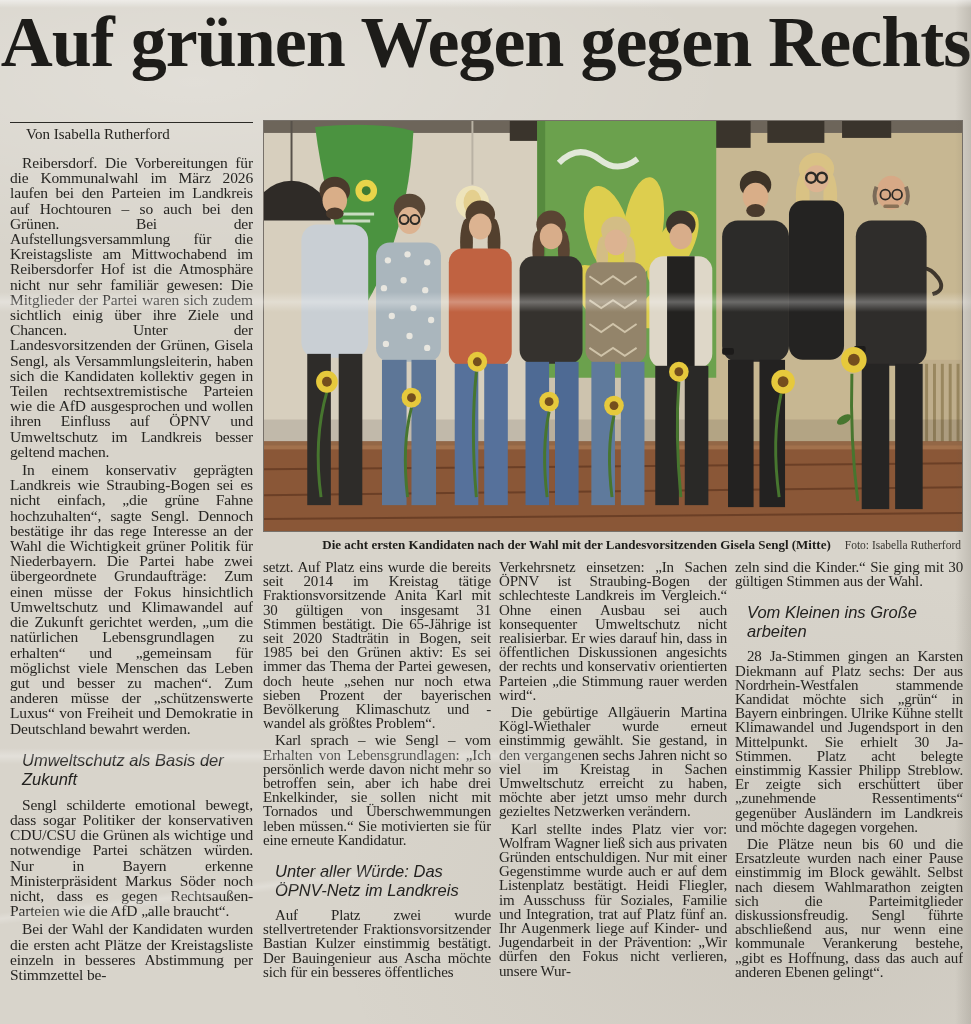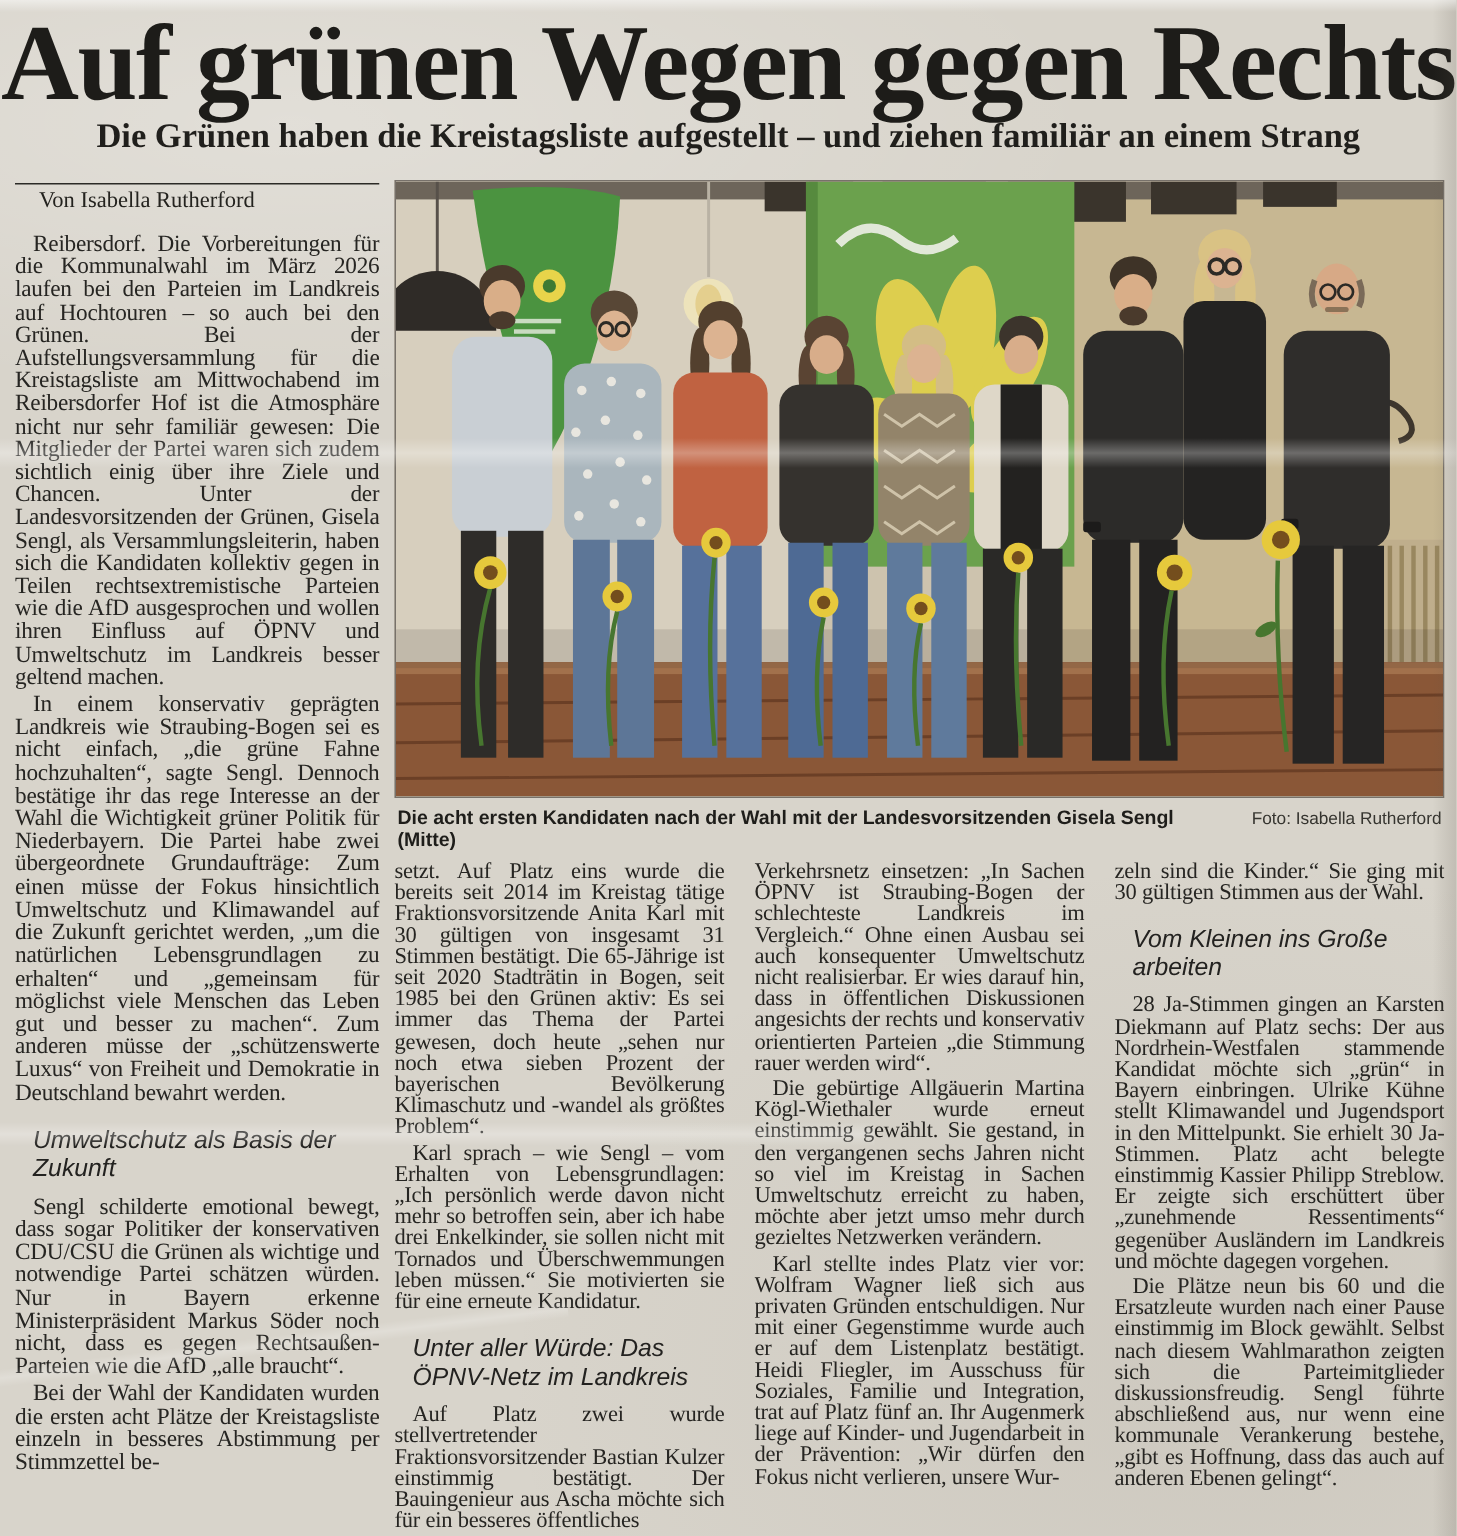--- a/index.html
+++ b/index.html
@@ -69,38 +69,37 @@
     margin:15px 0 8px 12px;color:#232220;
   }
 
   figure{margin:0;}
   .photo{
     width:100%;height:412px;position:relative;overflow:hidden;
     background:#cdc3ae;border:1px solid #77716a;box-sizing:border-box;
   }
   .photo svg{display:block;width:100%;height:100%;}
   figcaption{
-    display:flex;justify-content:center;align-items:baseline;
-    font-family:Liberation Sans, sans-serif;
+    display:flex;justify-content:flex-end;align-items:baseline;
+    font-family:Liberation Serif, serif;
     padding:5px 2px 7px;
   }
   .cap{font-weight:bold;font-size:13px;color:#1e1d1a;}
   .credit{font-weight:normal;font-size:11.5px;color:#35342f;white-space:nowrap;margin-left:14px;}
 
-  .cols3{display:flex;gap:20px;}
+  .cols3{display:flex;gap:8px;}
   .cols3 .col{flex:1;min-width:0;overflow:hidden;}
 </style>
 </head>
 <body>
 
 <div class="page">
 
   <header>
     <h1 class="headline">Auf grünen Wegen gegen Rechts</h1>
-    <h2 class="subheadline">Die Grünen haben die Kreistagsliste aufgestellt – und ziehen familiär an einem Strang</h2>
   </header>
 
   <div class="content">
 
     <div class="col-left bodytext">
       <div class="byline-rule"></div>
       <div class="byline">Von Isabella Rutherford</div>
       <p class="indent"><span class="lead">Reibersdorf.</span> <span>Die Vorbereitungen für die Kommunalwahl im März 2026 laufen bei den Parteien im Landkreis auf Hochtouren – so auch bei den Grünen. Bei der Aufstellungsversammlung für die Kreistagsliste am Mittwochabend im Reibersdorfer Hof ist die Atmosphäre nicht nur sehr familiär gewesen: Die Mitglieder der Partei waren sich zudem sichtlich einig über ihre Ziele und Chancen. Unter der Landesvorsitzenden der Grünen, Gisela Sengl, als Versammlungsleiterin, haben sich die Kandidaten kollektiv gegen in Teilen rechtsextremistische Parteien wie die AfD ausgesprochen und wollen ihren Einfluss auf ÖPNV und Umweltschutz im Landkreis besser geltend machen.</span></p>
       <p class="indent">In einem konservativ geprägten Landkreis wie Straubing-Bogen sei es nicht einfach, „die grüne Fahne hochzuhalten“, sagte Sengl. Dennoch bestätige ihr das rege Interesse an der Wahl die Wichtigkeit grüner Politik für Niederbayern. Die Partei habe zwei übergeordnete Grundaufträge: Zum einen müsse der Fokus hinsichtlich Umweltschutz und Klimawandel auf die Zukunft gerichtet werden, „um die natürlichen Lebensgrundlagen zu erhalten“ und „gemeinsam für möglichst viele Menschen das Leben gut und besser zu machen“. Zum anderen müsse der „schützenswerte Luxus“ von Freiheit und Demokratie in Deutschland bewahrt werden.</p>
       <h3 class="subhead">Umweltschutz als Basis der Zukunft</h3>

